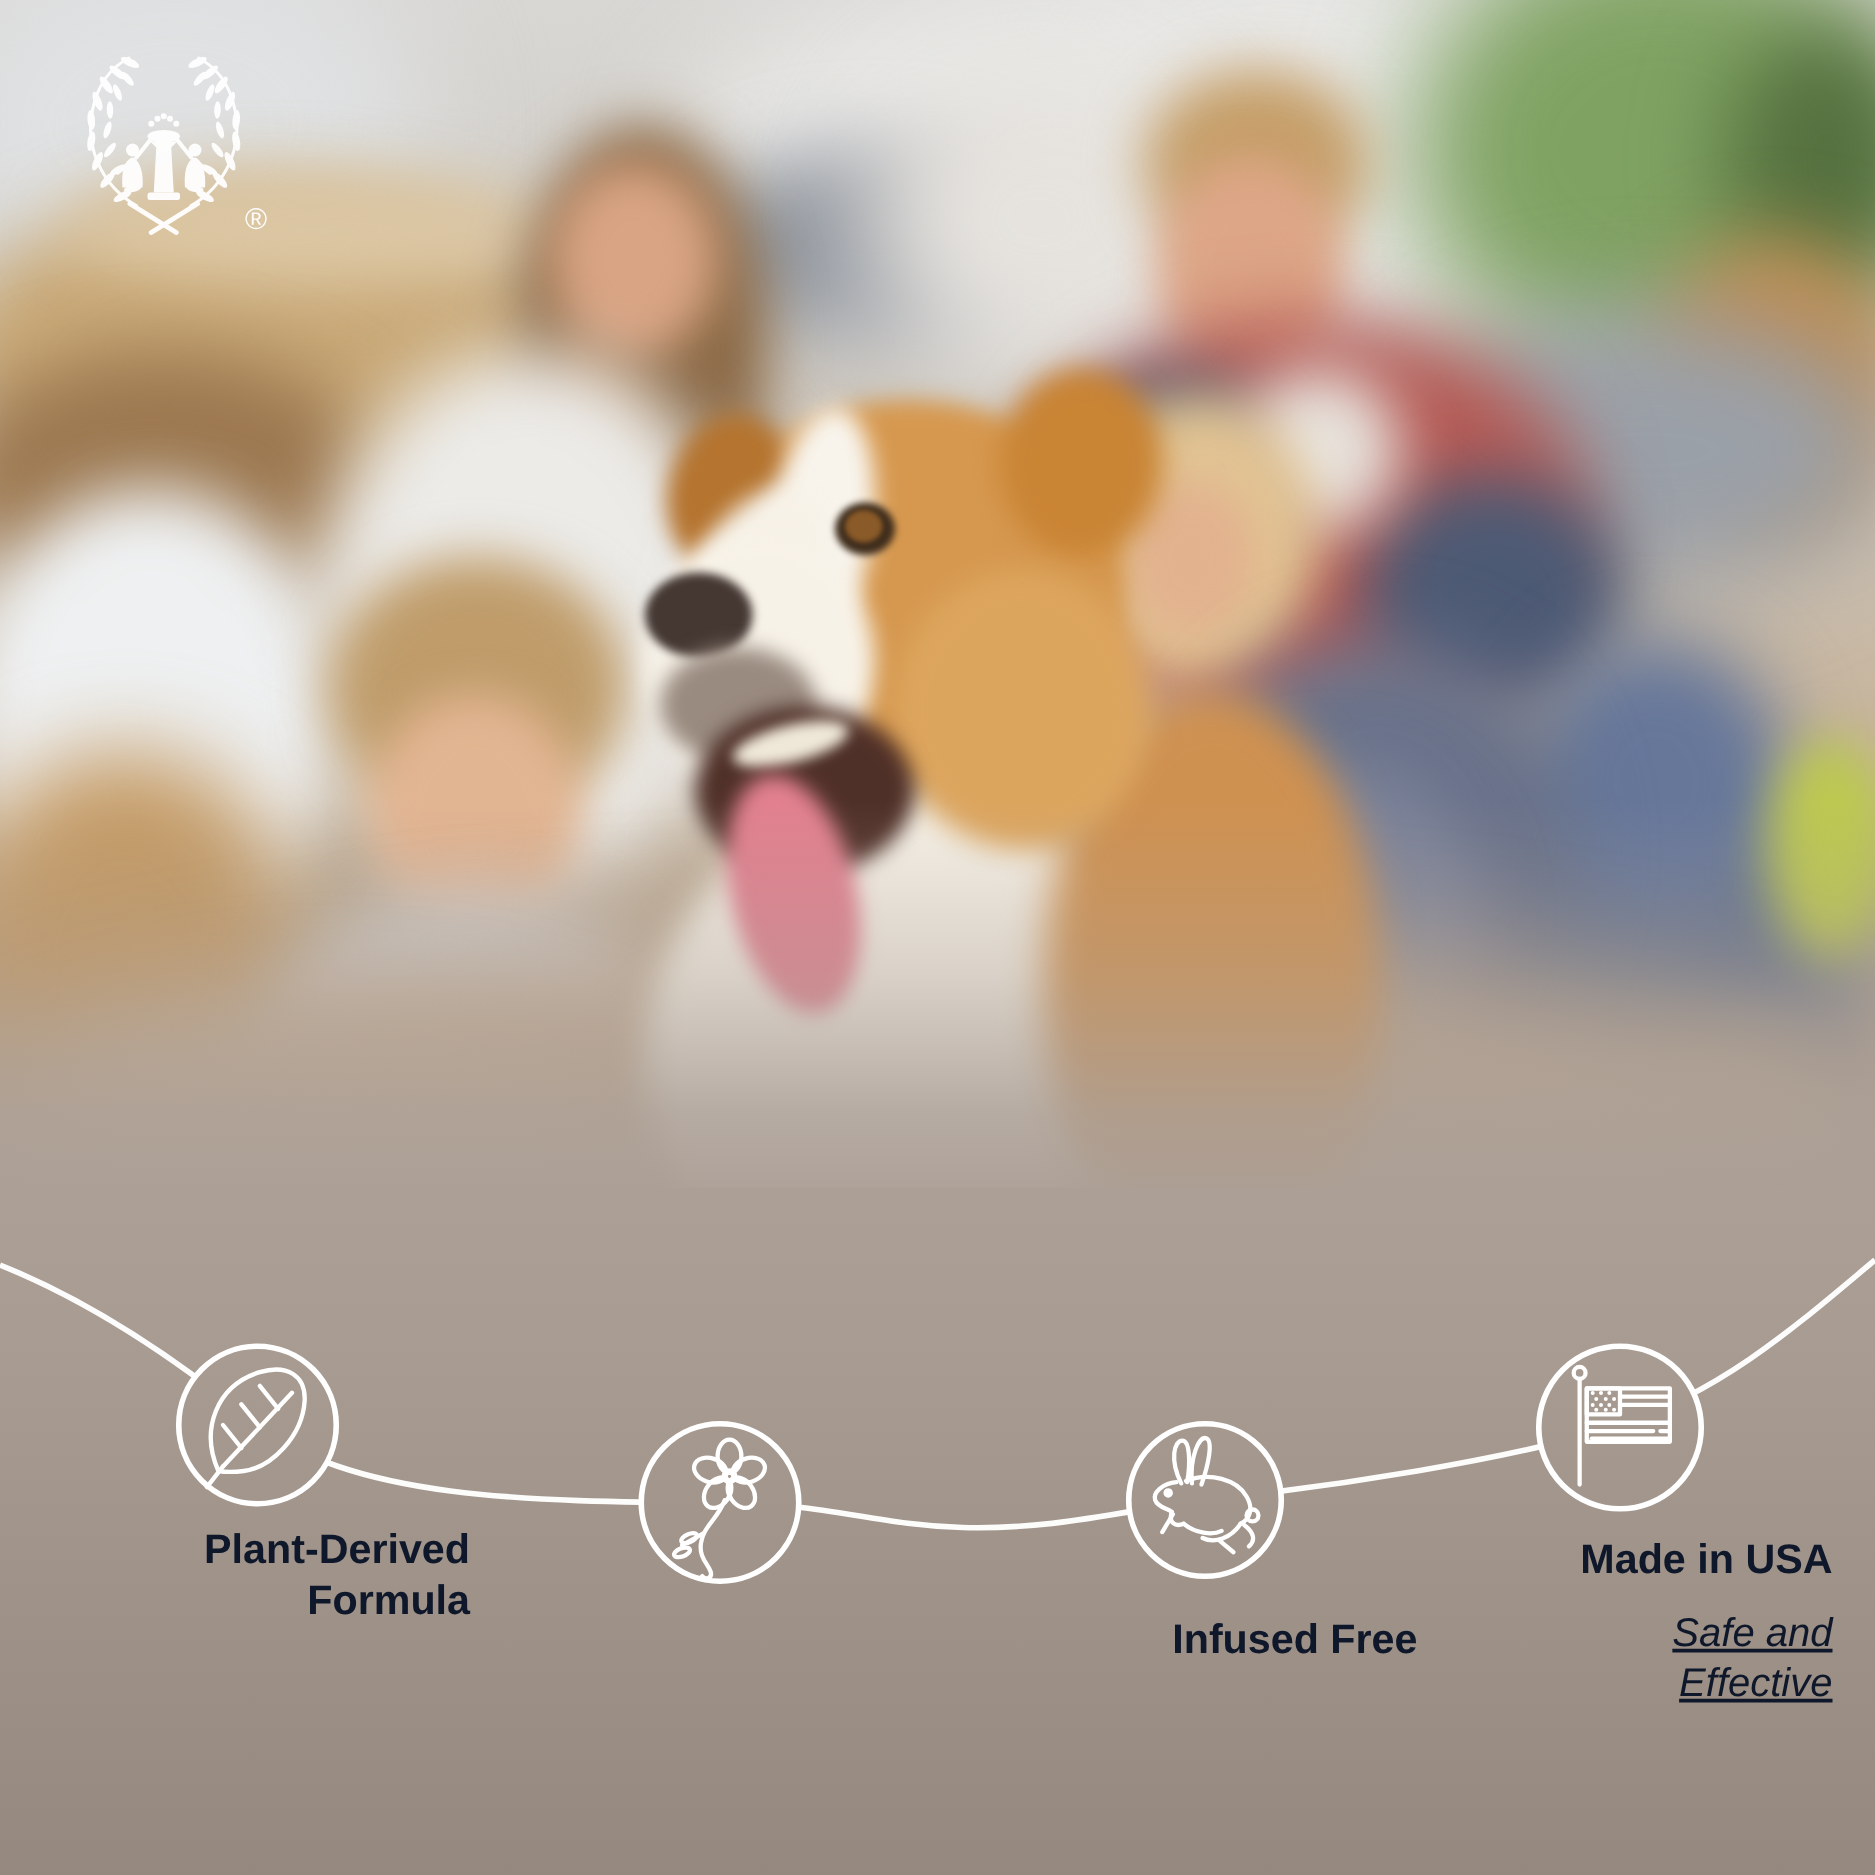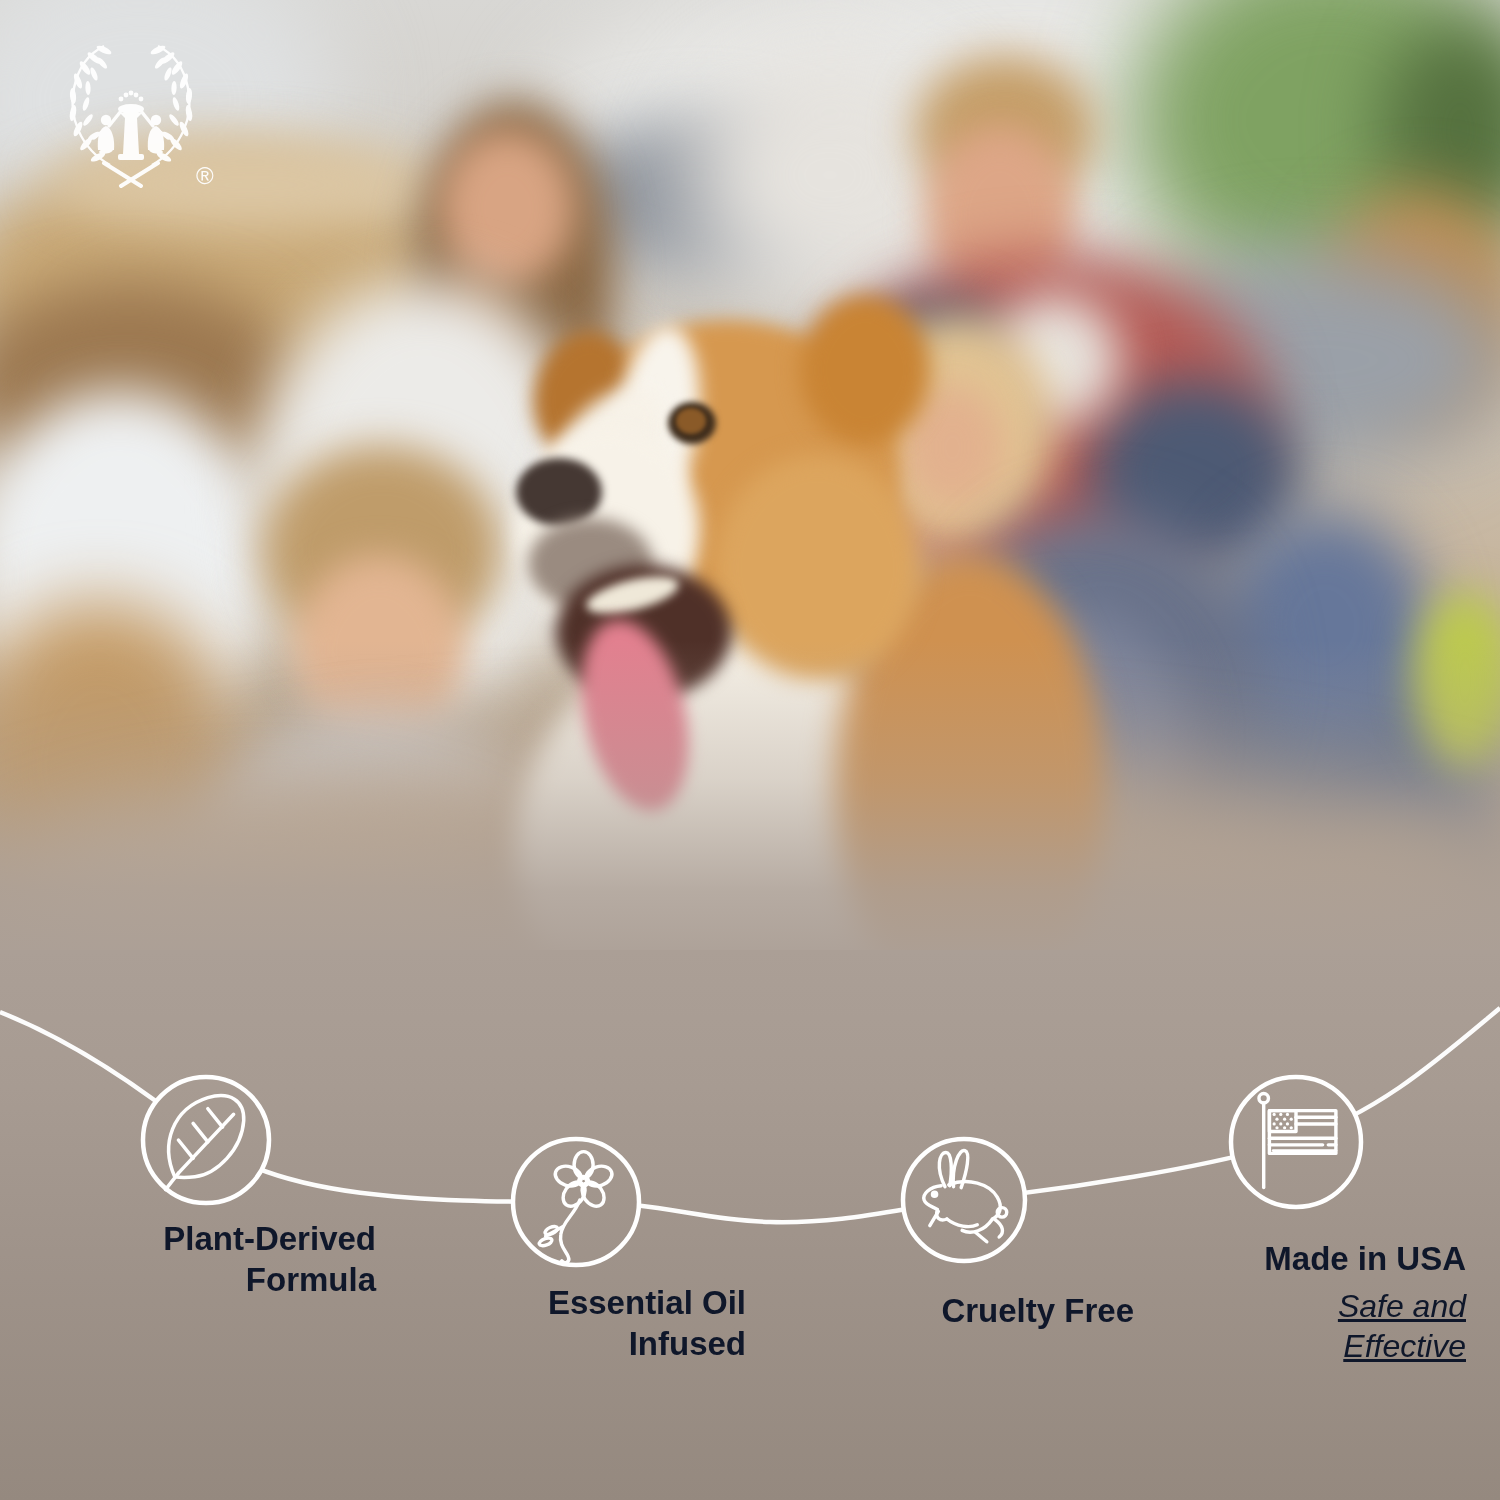--- a/index.html
+++ b/index.html
@@ -18,21 +18,21 @@
 
   
   .headline{position:absolute;left:0;top:988px;width:1500px;text-align:center;z-index:4;
             font-size:86px;font-weight:400;letter-spacing:-2px;color:#fdfdfc;}
   .feature-text{position:absolute;width:340px;text-align:right;color:#0f172a;z-index:4;white-space:pre-line;}
   .ft-title{font-weight:bold;font-size:33px;line-height:1.25;}
   .ft-sub{font-style:italic;font-size:32px;line-height:1.25;}
   .f1t{left:36px; top:1218px;} .f1s{left:36px; top:1312px;}
   .f2t{left:406px;top:1282px;} .f2s{left:406px;top:1374px;}
   .f3t{left:794px;top:1290px;} .f3s{left:794px;top:1350px;}
-  .f4t{left:1126px;top:1226px;margin-top:12px;} .f4s{left:1126px;top:1286px;text-decoration:underline;}
+  .f4t{left:1126px;top:1226px;} .f4s{left:1126px;top:1286px;text-decoration:underline;}
 
   .logo{position:absolute;left:46px;top:36px;z-index:4;opacity:.95;}
   .rmark{position:absolute;left:196px;top:162px;z-index:4;color:#fff;font-size:24px;opacity:.95;}
 </style>
 </head>
 <body>
 
 <div class="canvas">
 
   <div class="photo">
@@ -231,22 +231,20 @@
       <path d="M-28,3 L28,3"></path>
         <path d="M34,3 L42,3"></path>
       <path d="M-24,9 L42,9" stroke-width="3"></path>
     </g>
   </svg>
 
 
   <div class="feature-text ft-title f1t">Plant-Derived
 Formula</div>
 
-  <div class="feature-text ft-title f2t">Essential Oil
-Infused</div>
-
-  <div class="feature-text ft-title f3t">Cruelty Free</div>
+
+  <div class="feature-text ft-title f3t">Infused Free</div>
 
   <div class="feature-text ft-title f4t">Made in USA</div>
   <div class="feature-text ft-sub   f4s">Safe and
 Effective</div>
 
 </div>
 
 </body></html>

